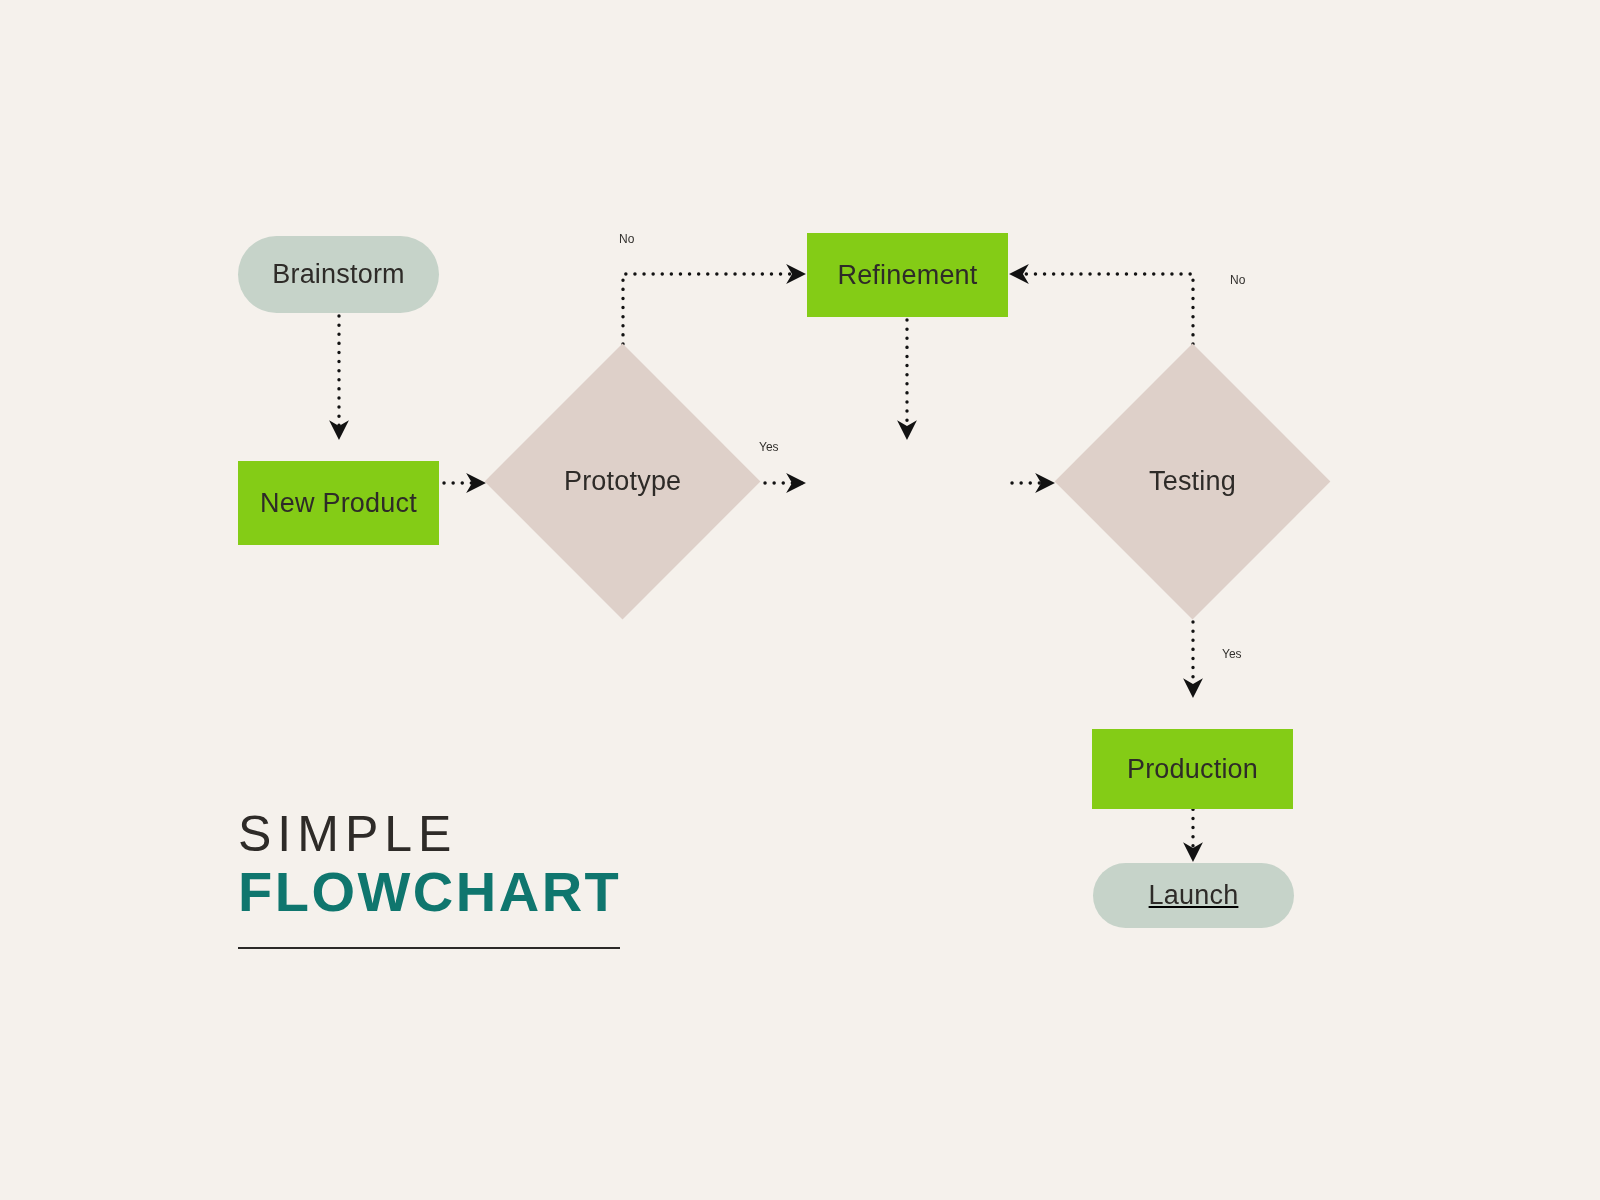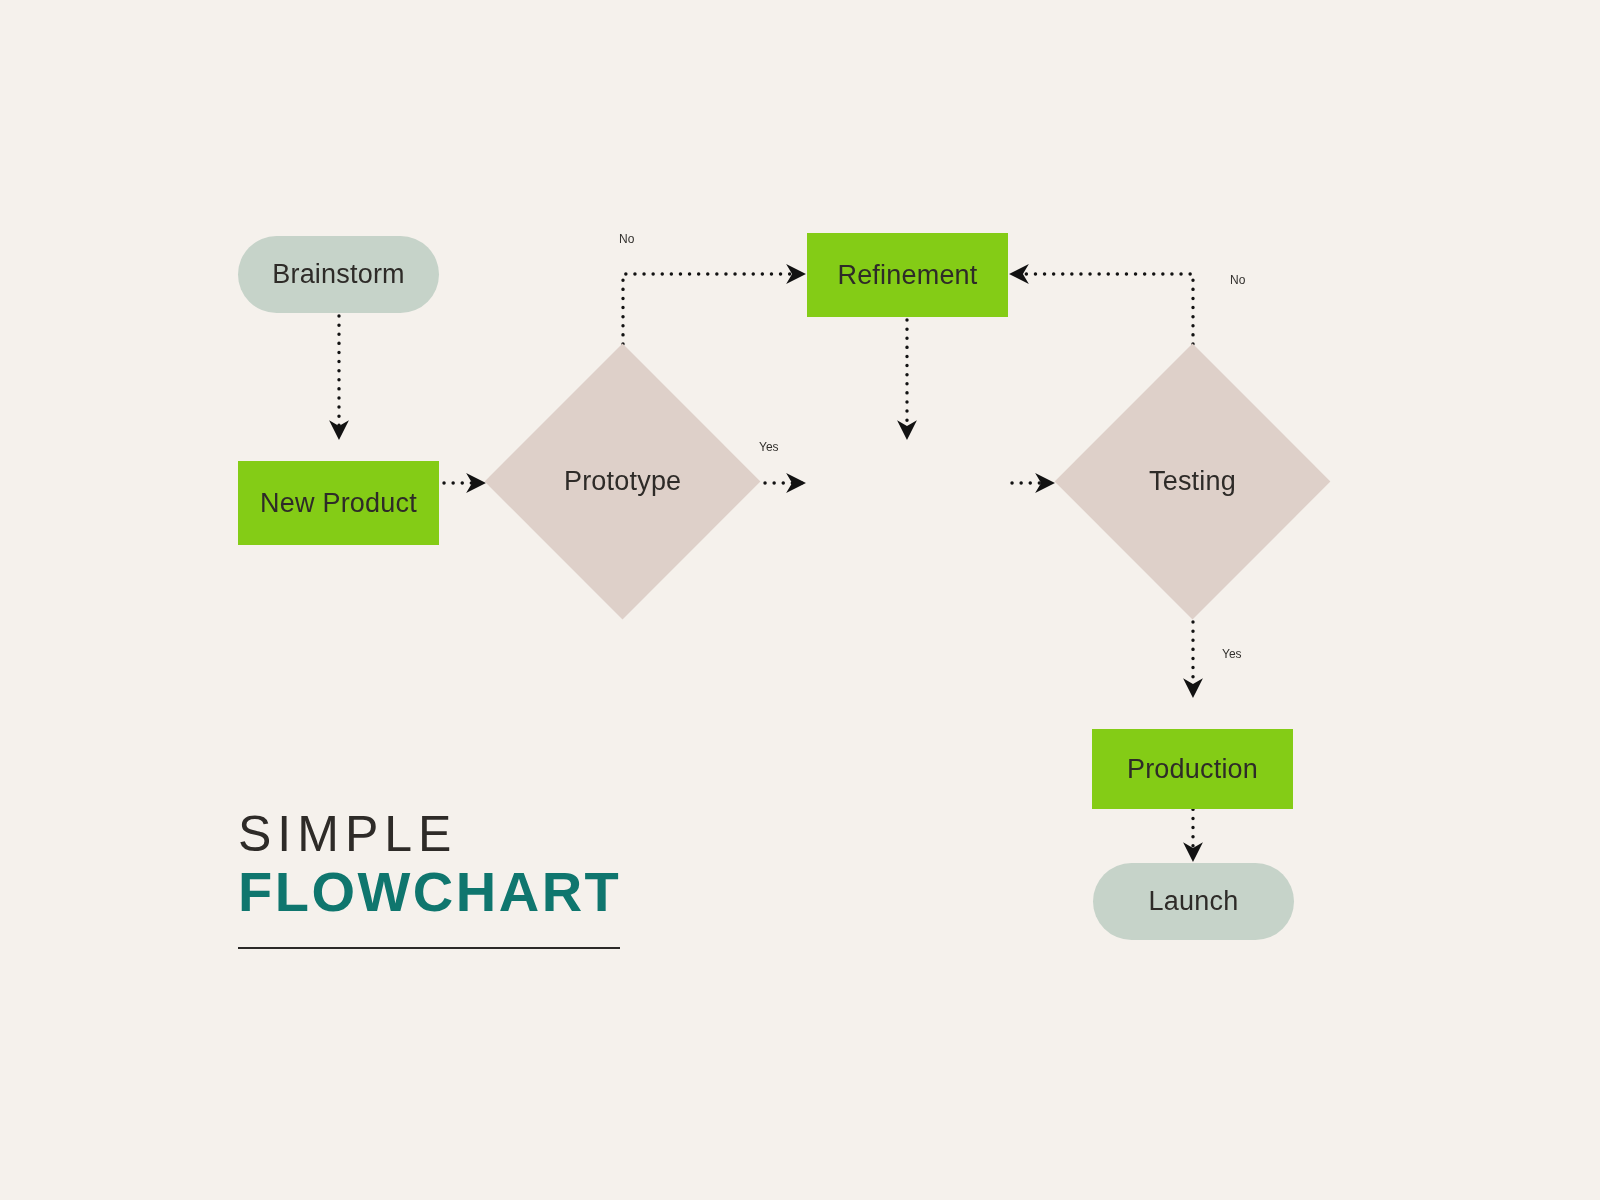--- a/index.html
+++ b/index.html
@@ -148,21 +148,21 @@
 
 
   <div class="node node-decision" style="left:1095px; top:384px; width:195px; height:195px;">
     <span class="label">Testing</span>
   </div>
 
   <div class="node node-process" style="left:1092px; top:699px; width:201px; height:80px;margin-top:30px;">
     <span class="label">Production</span>
   </div>
 
-  <div class="node node-terminator" style="left:1093px; top:863px; width:201px; height:77px;">
+  <div class="node node-terminator" style="left:1093px; top:863px; width:201px; height:65px;text-decoration:underline;">
     <span class="label">Launch</span>
   </div>
 
   <div class="edge-label" style="left:619px; top:233px;">No</div>
   <div class="edge-label" style="left:759px; top:441px;">Yes</div>
   <div class="edge-label" style="left:1230px; top:274px;">No</div>
   <div class="edge-label" style="left:1222px; top:648px;">Yes</div>
 
   <div id="title-block">
     <div id="title-line1">SIMPLE</div>

